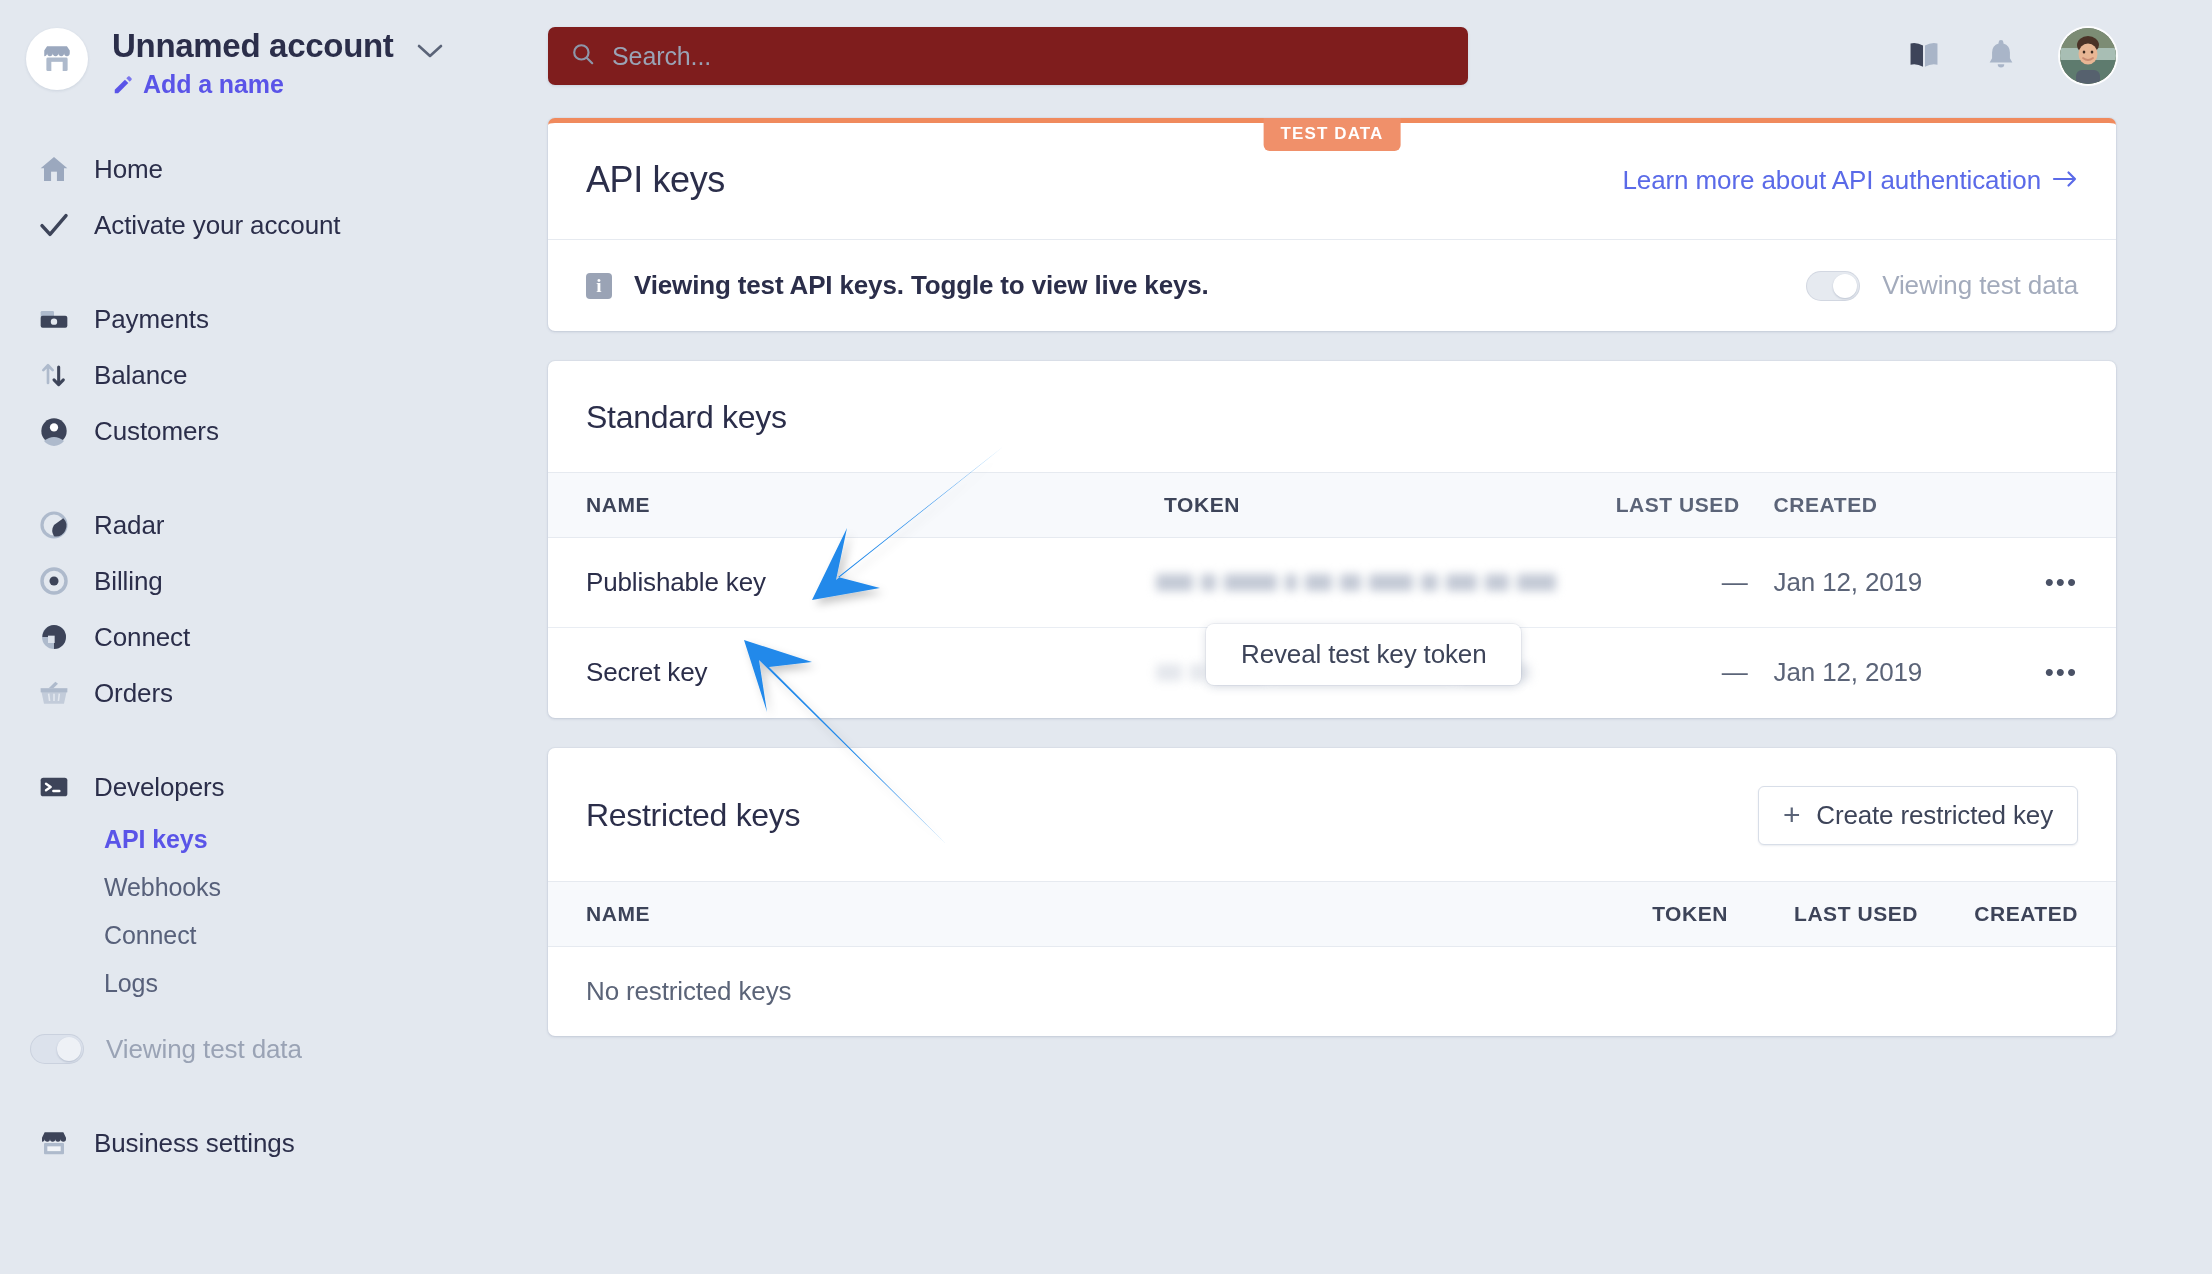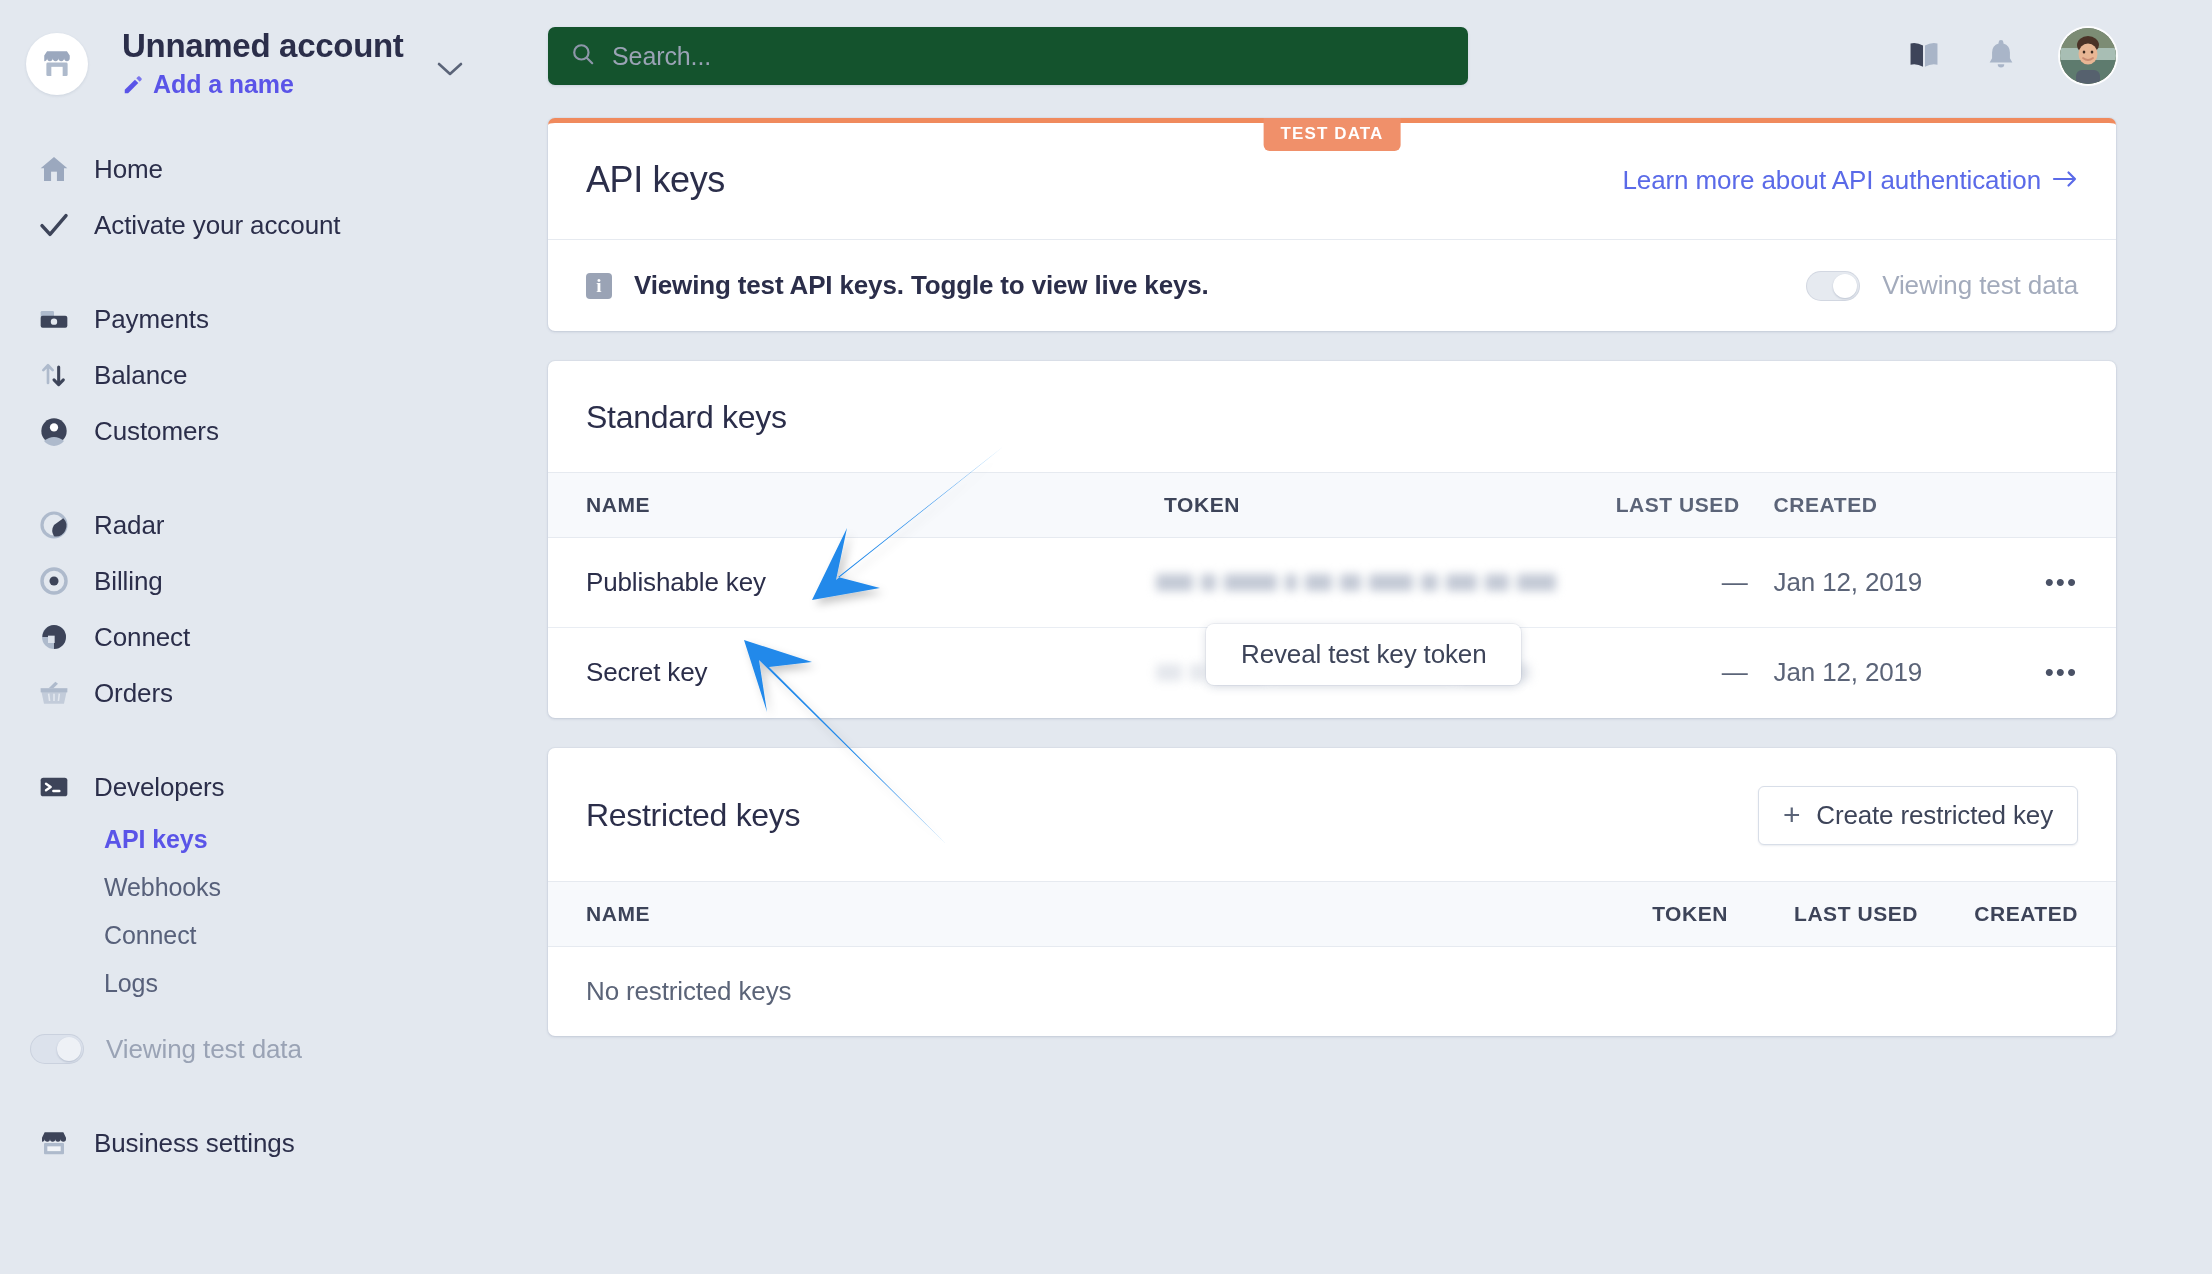--- a/index.html
+++ b/index.html
@@ -12,24 +12,23 @@
   }
   #app { position: relative; width: 2212px; height: 1274px; display: flex; }
 
   
   .sidebar {
     width: 548px; flex: 0 0 548px;
     padding: 28px 0 0 0;
     position: relative;
   }
   .acct {
-    display: flex; align-items: center;
+    display: flex; 
     padding: 0 0 0 26px;
     margin-bottom: 42px;
-    gap: 10px;
   }
   .acct-logo {
     width: 62px; height: 62px; border-radius: 50%;
     background: #ffffff;
     display: flex; align-items: center; justify-content: center;
     box-shadow: 0 1px 3px rgba(50,70,110,.12);
     flex: 0 0 62px;
   }
   .acct-text { margin-left: 24px; }
   .acct-name {
@@ -86,21 +85,21 @@
   }
 
   
   .main { flex: 1; padding: 22px 96px 0 0; position: relative; }
 
   .topbar {
     display: flex; align-items: center;
     height: 68px; margin-bottom: 28px;
   }
   .search {
-    width: 920px; height: 58px; background: #14532d;
+    width: 920px; height: 58px; background: #7f1d1d;
     border-radius: 7px; display: flex; align-items: center;
     padding: 0 22px; box-shadow: 0 1px 3px rgba(50,70,110,.14);
   }
   .search-ph {
     margin-left: 16px; font-size: 25px; color: #9AA3B5;
     letter-spacing: -0.1px;
   }
   .topbar-right {
     margin-left: auto; display: flex; align-items: center; gap: 42px;
   }

